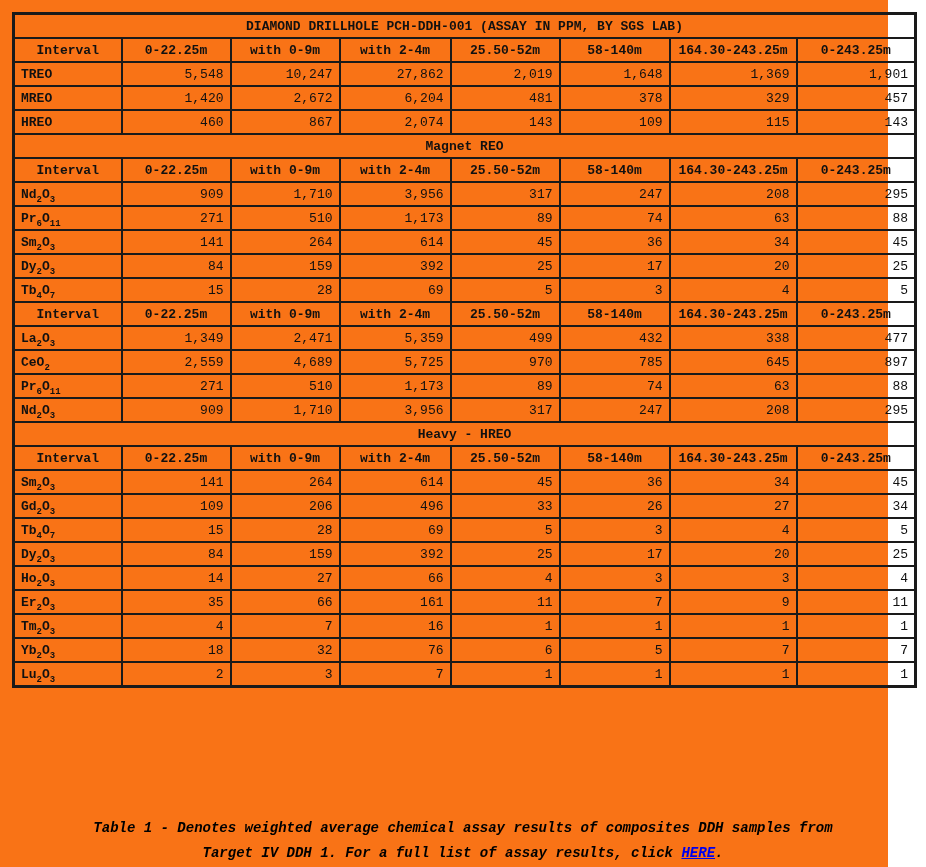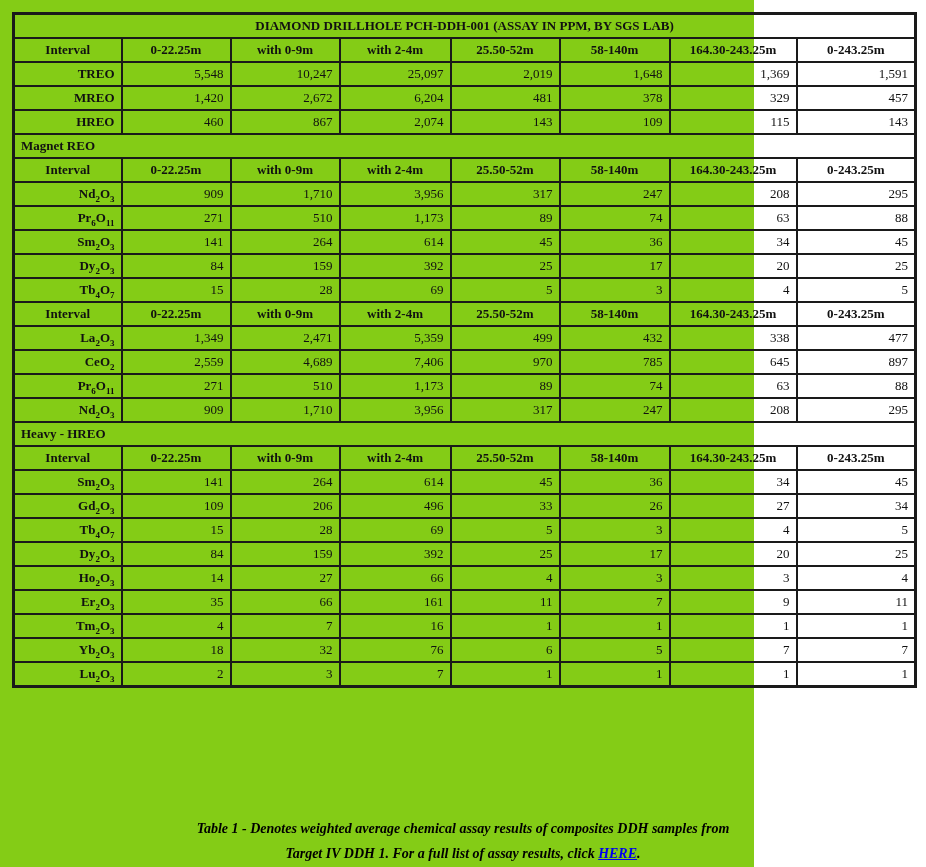--- a/index.html
+++ b/index.html
@@ -1,21 +1,21 @@
 <!DOCTYPE html>
 <html><head>
 <meta charset="utf-8">
 <style>
   html, body { margin: 0; padding: 0; background: #ffffff; }
   .page {
     position: relative;
-    width: 754px;
+    width: 888px;
     height: 867px;
-    background: #84cc16;
-    font-family: Liberation Serif, serif;
+    background: #f97316;
+    font-family: Liberation Mono, monospace;
     color: #111111;
   }
   table.assay {
     position: absolute;
     left: 12px;
     top: 12px;
     width: 902px;
     border-collapse: collapse;
     table-layout: fixed;
     border: 3px solid #1a1a1a;
@@ -36,26 +36,26 @@
     font-size: 13px;
   }
   td.title-cell {
     font-weight: bold;
     text-align: center;
     font-size: 12.5px;
     height: 19px;
   }
   td.section-cell {
     font-weight: bold;
+    text-align: center;
+    font-size: 13px;
+  }
+  td.rowlabel {
+    font-weight: bold;
     text-align: left;
-    font-size: 13px;
-  }
-  td.rowlabel {
-    font-weight: bold;
-    text-align: right;
   }
   td.num {
     text-align: right;
     font-weight: normal;
   }
   td.rowlabel sub {
     font-size: 9px;
     line-height: 0;
   }
   .caption {
@@ -103,25 +103,25 @@
           <th>with 2-4m</th>
           <th>25.50-52m</th>
           <th>58-140m</th>
           <th>164.30-243.25m</th>
           <th>0-243.25m</th>
         </tr>
         <tr>
           <td class="rowlabel">TREO</td>
           <td class="num">5,548</td>
           <td class="num">10,247</td>
-          <td class="num">25,097</td>
+          <td class="num">27,862</td>
           <td class="num">2,019</td>
           <td class="num">1,648</td>
           <td class="num">1,369</td>
-          <td class="num">1,591</td>
+          <td class="num">1,901</td>
         </tr>
         <tr>
           <td class="rowlabel">MREO</td>
           <td class="num">1,420</td>
           <td class="num">2,672</td>
           <td class="num">6,204</td>
           <td class="num">481</td>
           <td class="num">378</td>
           <td class="num">329</td>
           <td class="num">457</td>
@@ -216,21 +216,21 @@
           <td class="num">5,359</td>
           <td class="num">499</td>
           <td class="num">432</td>
           <td class="num">338</td>
           <td class="num">477</td>
         </tr>
         <tr>
           <td class="rowlabel">CeO<sub>2</sub></td>
           <td class="num">2,559</td>
           <td class="num">4,689</td>
-          <td class="num">7,406</td>
+          <td class="num">5,725</td>
           <td class="num">970</td>
           <td class="num">785</td>
           <td class="num">645</td>
           <td class="num">897</td>
         </tr>
         <tr>
           <td class="rowlabel">Pr<sub>6</sub>O<sub>11</sub></td>
           <td class="num">271</td>
           <td class="num">510</td>
           <td class="num">1,173</td>

